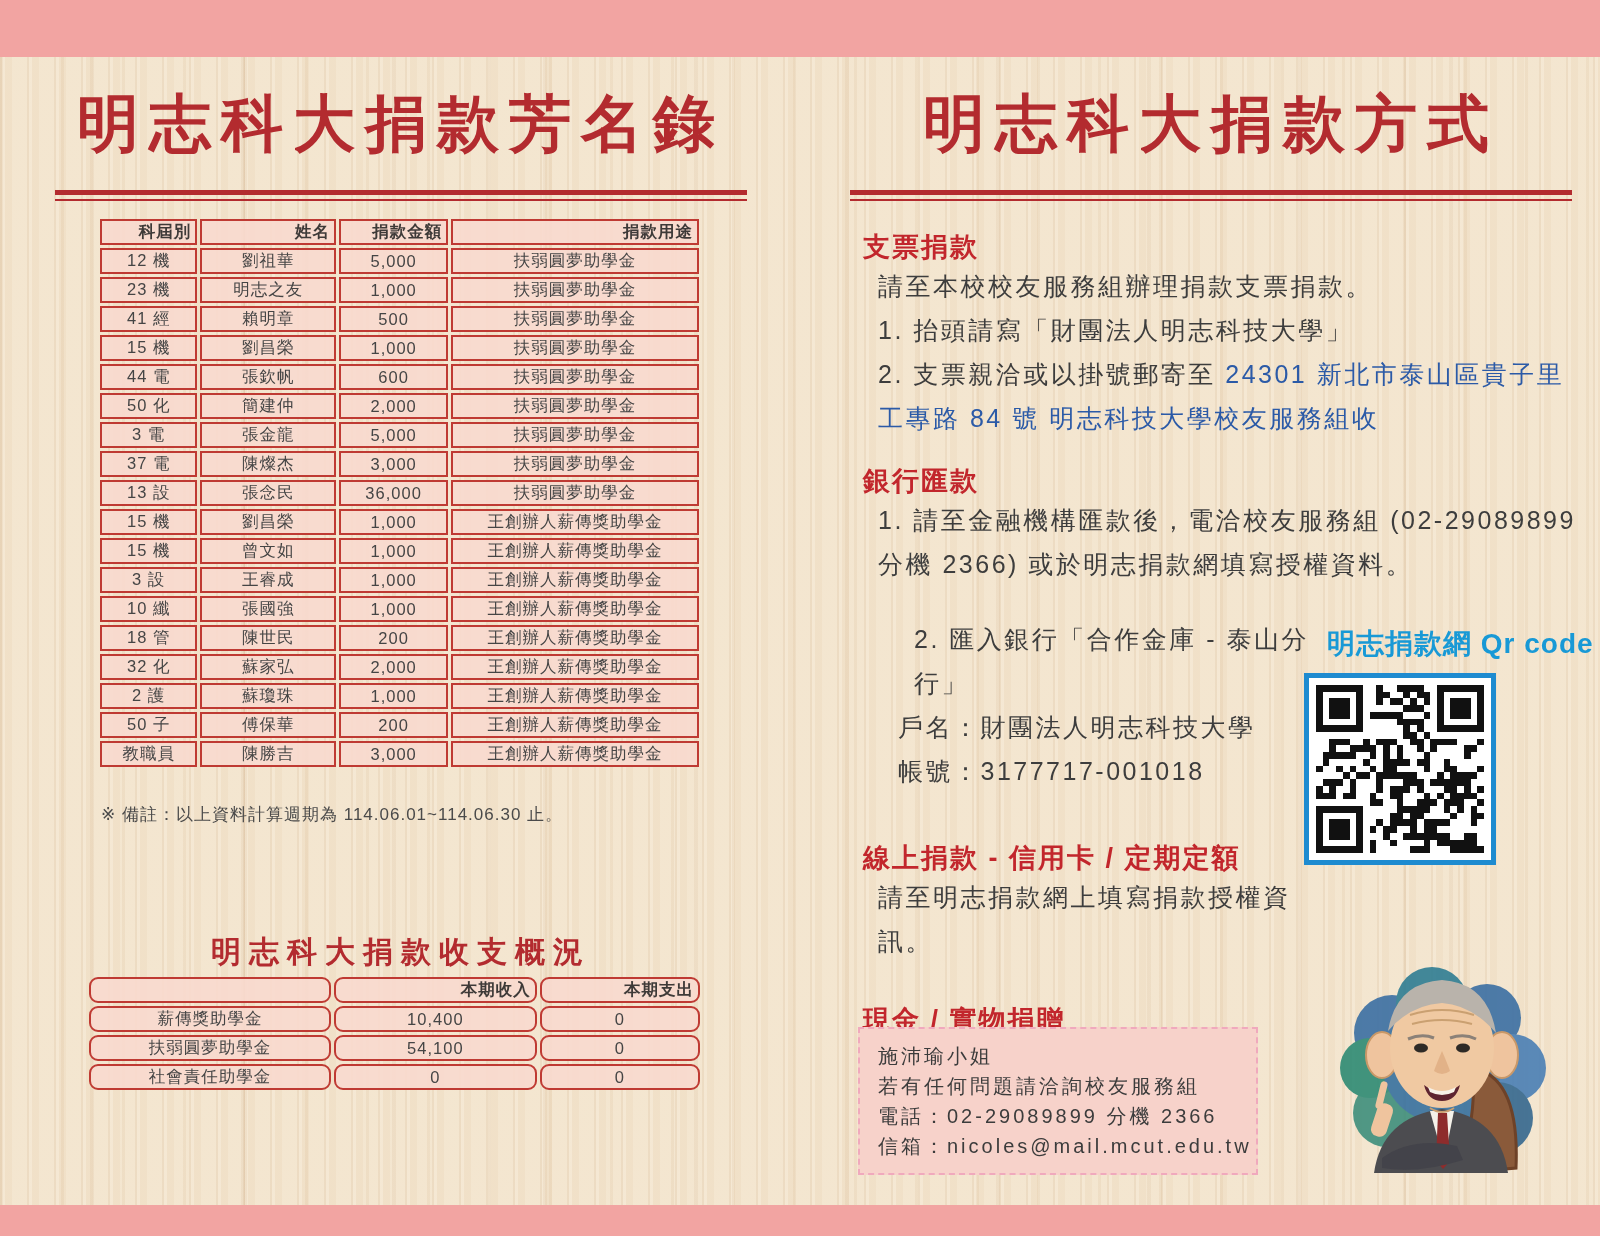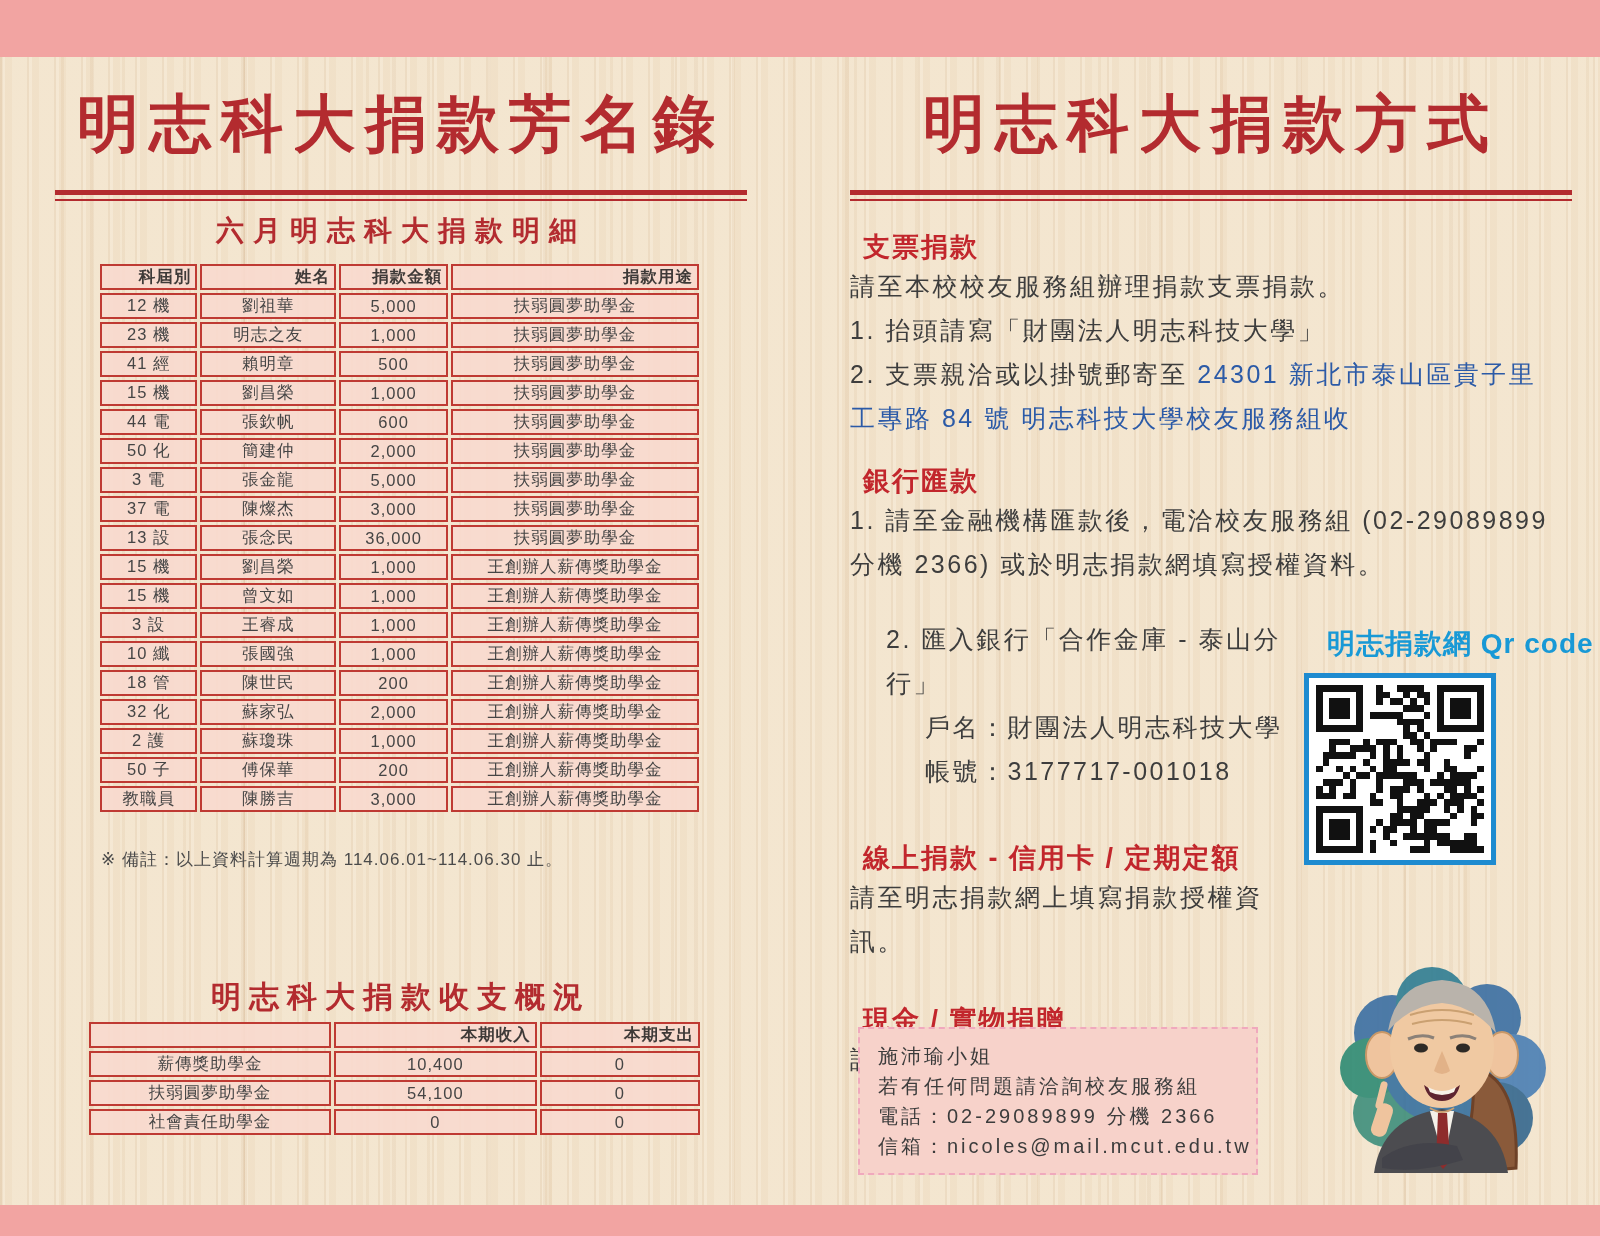--- a/index.html
+++ b/index.html
@@ -29,29 +29,29 @@
     color:#b32b2f;letter-spacing:9px;white-space:nowrap;}
   .summary-title{margin:110px 0 0;text-align:center;font-size:30px;line-height:32px;font-weight:700;
     color:#b32b2f;letter-spacing:8px;white-space:nowrap;}
 
   table{border-collapse:separate;border-spacing:3px;}
   td,th{border:2px solid #bf3a33;background:rgba(248,217,206,0.90);text-align:center;
     padding:0 4px;height:22px;font-size:16.5px;color:#454545;letter-spacing:1px;}
   th{font-weight:700;color:#3e3a38;text-align:right;}
   .donation-table{margin:15px 0 0 42px;width:605px;}
   .summary-table{margin:6px 0 0 31px;width:617px;}
-  .summary-table td,.summary-table th{height:21px;}
+  .summary-table td,.summary-table th{height:21px;border-radius:9px;}
 
   .note{margin:33px 0 0 46px;font-size:17px;color:#4a4a4a;letter-spacing:1px;}
 
   .sec-heading{margin:29px 0 0;font-size:27px;line-height:34px;font-weight:700;color:#c2262c;letter-spacing:2px;padding-left:13px;}
-  .body-text{margin:4px 0 0;font-size:25px;line-height:44px;color:#3d3d3d;letter-spacing:2.5px;width:700px;}
+  .body-text{margin:4px 0 0;font-size:25px;line-height:44px;color:#3d3d3d;letter-spacing:2.5px;width:700px;padding-left:28px;}
   .body-text.tight{margin-top:0;}
   .blue{color:#2b5aa7;}
-  .indent{padding-left:36px;margin-left:39px;}
+  .indent{padding-left:48px;}
   .bank-detail{margin-top:31px;}
 
   .qr-area{position:absolute;left:432px;top:568px;width:236px;text-align:center;}
   .qr-label{font-size:28px;font-weight:700;color:#1899d6;letter-spacing:1px;white-space:nowrap;margin-left:45px;}
   .qr-box{display:inline-block;margin-top:10px;border:5px solid #1e8bd0;background:#ffffff;padding:7px;line-height:0;}
 
   .contact-box{position:absolute;left:8px;top:970px;width:360px;background:#f7d2ca;
     border:2px dashed #f0a9bd;padding:12px 18px;}
   .contact-box p{margin:0;font-size:20px;line-height:30px;color:#3c3c3c;letter-spacing:3px;white-space:nowrap;}
 
@@ -63,21 +63,20 @@
 <div class="page">
   <div class="band top"></div>
   <div class="band bottom"></div>
 
   <section class="panel left">
     <h1 class="main-title">明志科大捐款芳名錄</h1>
     <div class="double-rule">
       <div class="thick"></div>
       <div class="thin"></div>
     </div>
-    <h2 class="sub-title">六月明志科大捐款明細</h2>
 
     <table class="donation-table">
       <colgroup>
           <col style="width:16.5%">
           <col style="width:23%">
           <col style="width:18.5%">
           <col style="width:42%">
         </colgroup>
       <thead>
         <tr>

